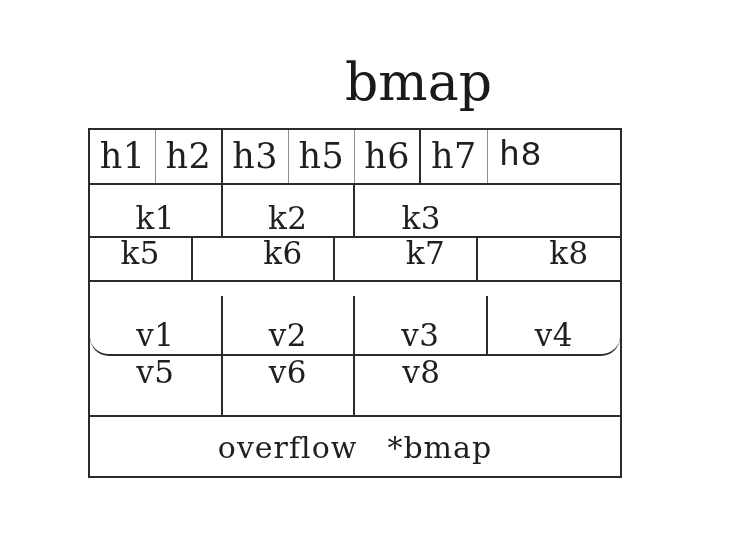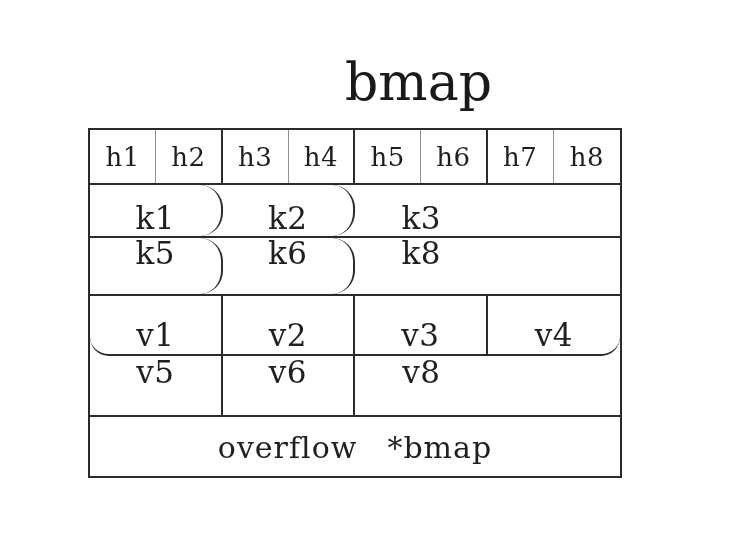--- a/index.html
+++ b/index.html
@@ -75,45 +75,46 @@
   
   .row-hash {
     top: 0;
     height: 55px;
     border-bottom: 2px solid #2b2b2b;
   }
   .row-hash .cell {
     width: 12.5%;
     height: 100%;
     border-right: 1px solid #8f8f8f;
-    font-size: 26px;
+    font-size: 35px;
   }
   .row-hash .cell.major {
     border-right: 2px solid #2b2b2b;
   }
   .row-hash .cell:last-child {
     border-right: none;
+    font-family: Liberation Mono, monospace;
   }
 
   
   .row-keys-top {
     top: 55px;
     height: 53px;
   }
   .row-keys-bottom {
     top: 108px;
-    height: 58px;
+    height: 44px;
     border-bottom: 2px solid #2b2b2b;
+    gap: 40px;
   }
   .row-keys-top .cell,
   .row-keys-bottom .cell {
     width: 25%;
     height: 100%;
     border-right: 2px solid #2b2b2b;
-    border-radius: 23px;
   }
   .row-keys-top .cell:last-child,
   .row-keys-bottom .cell:last-child {
     border-right: none;
   }
   .row-keys-top .cell { align-items: flex-end; padding-bottom: 2px; }
   .row-keys-bottom .cell { align-items: flex-start; padding-top: 0px; }
   .row-keys-top { border-bottom: 2px solid #2b2b2b; }
 
   
@@ -166,36 +167,36 @@
 <div id="diagram-root">
 
   <div class="diagram-title">bmap</div>
 
   <div class="bmap-table">
 
     <div class="table-row row-hash">
       <div class="cell">h1</div>
       <div class="cell major">h2</div>
       <div class="cell">h3</div>
-      <div class="cell major">h4</div>
       <div class="cell">h5</div>
       <div class="cell major">h6</div>
       <div class="cell">h7</div>
       <div class="cell">h8</div>
     </div>
 
     <div class="table-row row-keys-top">
       <div class="cell">k1</div>
       <div class="cell">k2</div>
       <div class="cell">k3</div>
     </div>
 
     <div class="table-row row-keys-bottom">
       <div class="cell">k5</div>
       <div class="cell">k6</div>
+      <div class="cell">k7</div>
       <div class="cell">k8</div>
     </div>
 
     <div class="table-row row-vals-top">
       <div class="cell">v1</div>
       <div class="cell">v2</div>
       <div class="cell">v3</div>
       <div class="cell">v4</div>
     </div>
 

